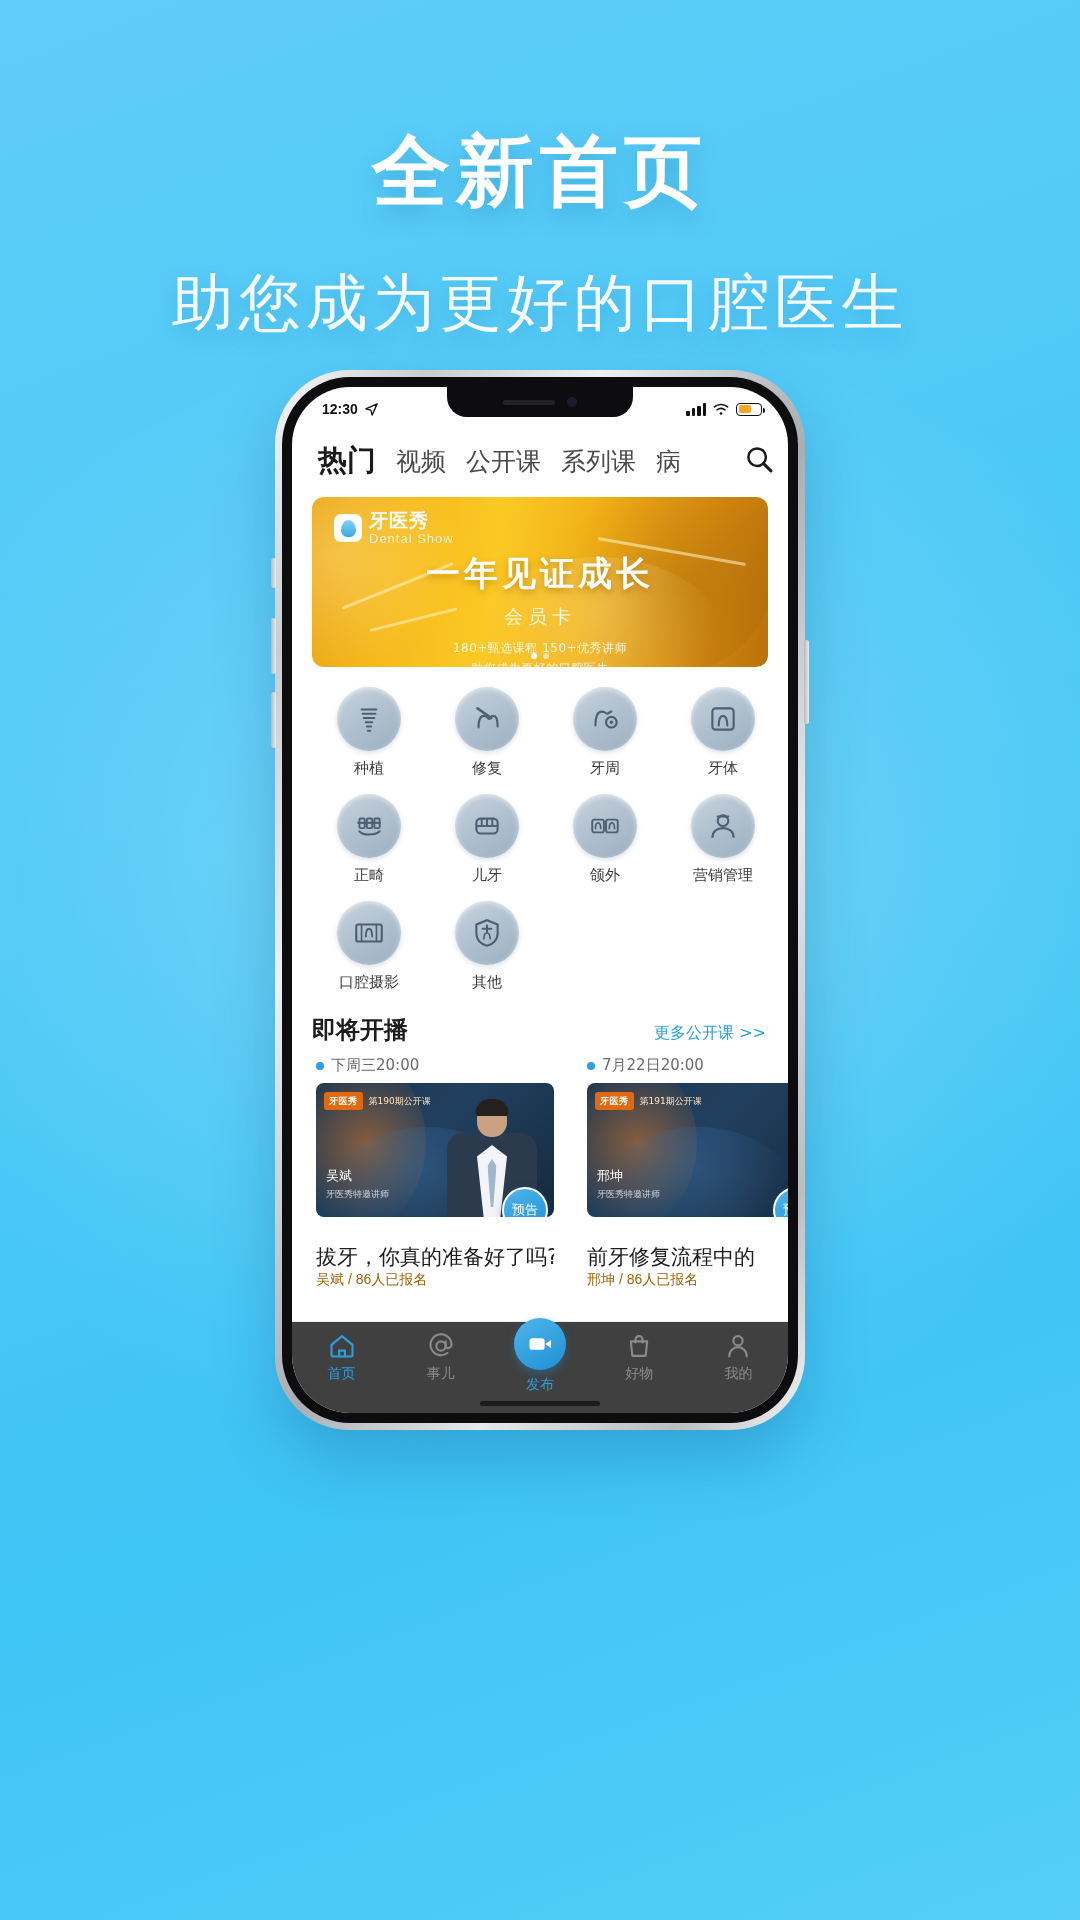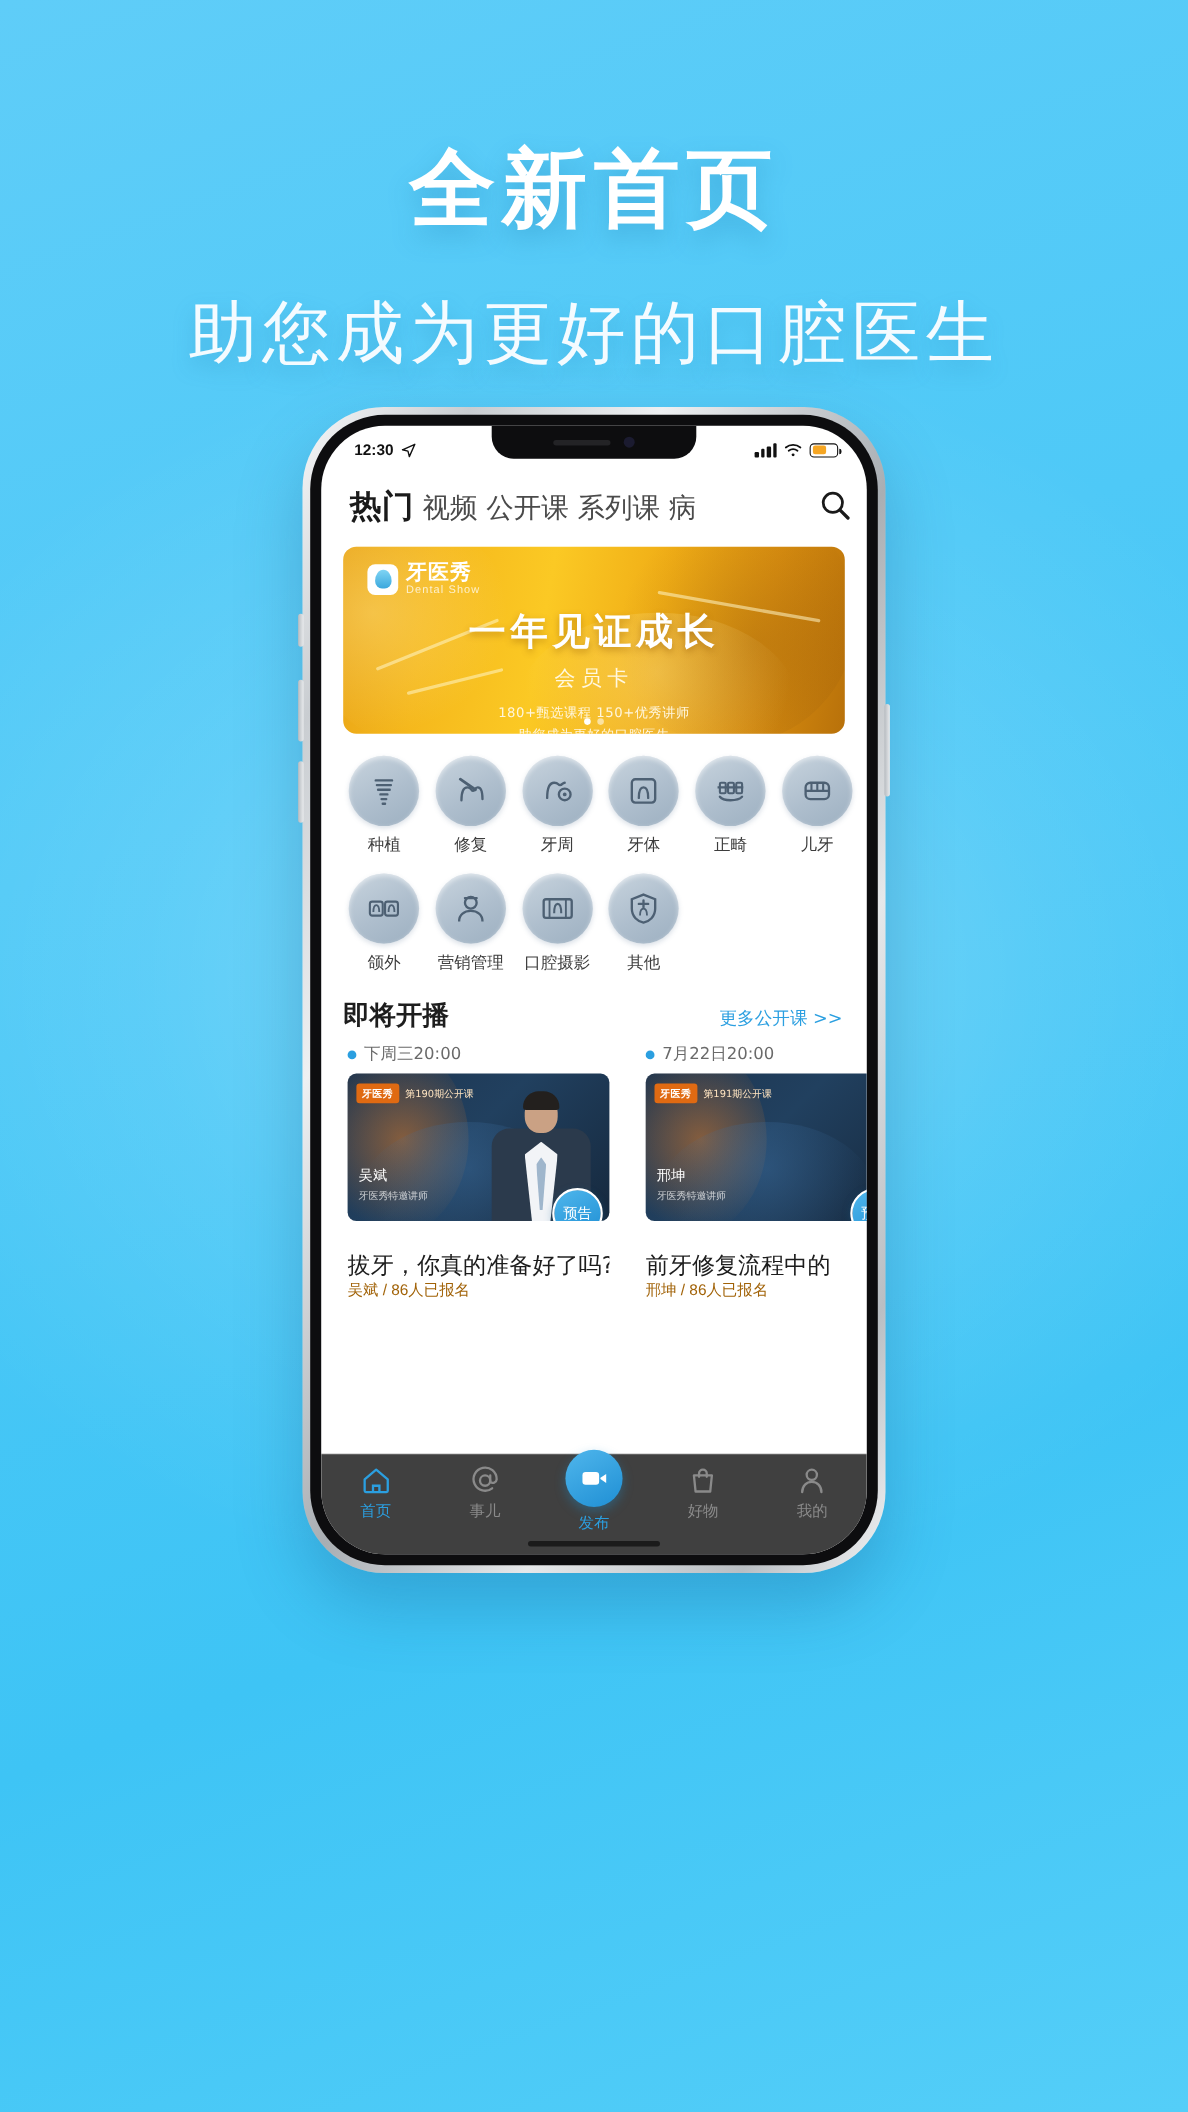--- a/index.html
+++ b/index.html
@@ -52,21 +52,21 @@
   .sb-right{display:flex;align-items:center;gap:7px;}
   .bars{display:flex;align-items:flex-end;gap:2px;height:13px;}
   .bars i{width:3.5px;background:#111;border-radius:1px;display:block;}
   .bars i:nth-child(1){height:5px;} .bars i:nth-child(2){height:7.5px;}
   .bars i:nth-child(3){height:10px;} .bars i:nth-child(4){height:13px;}
   .batt{width:26px;height:13px;border:1.6px solid #111;border-radius:4px;position:relative;padding:1.6px;}
   .batt::after{content:"";position:absolute;right:-4px;top:4px;width:2px;height:5px;background:#111;border-radius:0 2px 2px 0;}
   .batt span{display:block;height:100%;width:58%;background:#f6a623;border-radius:2px;}
 
   
-  .tabs{display:flex;align-items:center;padding:10px 12px 14px 26px;gap:8px;}
+  .tabs{display:flex;align-items:center;padding:10px 12px 14px 26px;gap:20px;}
   .tab{font-size:25px;color:#4a4a4a;white-space:nowrap;
        font-family:"DejaVu Sans","Liberation Sans",sans-serif;}
   .tab.active{font-size:29px;font-weight:bold;color:#1a1a1a;}
   .tab.clipped{overflow:hidden;max-width:30px;}
   .search-ic{margin-left:auto;margin-right:2px;flex:0 0 auto;}
 
   
   .banner{margin:2px 20px 0 20px;height:170px;border-radius:12px;overflow:hidden;position:relative;
     background:linear-gradient(100deg,#e9a417 0%,#f5b81c 18%,#fbc924 40%,#f0ad16 62%,#d98e10 82%,#b8710a 100%);}
   .banner .leaf{position:absolute;border-radius:50%;opacity:.45;}
@@ -77,35 +77,35 @@
   .lf3{right:40px;bottom:-70px;width:260px;height:180px;
     background:radial-gradient(ellipse at 50% 30%,rgba(255,235,160,.75),rgba(240,173,22,0) 66%);}
   .streak{position:absolute;height:3px;background:rgba(255,245,200,.55);border-radius:3px;transform-origin:left center;}
   .banner-logo{position:absolute;left:22px;top:14px;display:flex;align-items:center;gap:7px;z-index:3;}
   .logo-badge{width:28px;height:28px;border-radius:7px;background:#ffffff;display:flex;align-items:center;justify-content:center;}
   .logo-tooth{width:15px;height:17px;background:linear-gradient(180deg,#7fd4f4,#3ba8dd);
     border-radius:50% 50% 42% 42%/60% 60% 40% 40%;}
   .logo-text{line-height:1;}
   .logo-cn{font-size:19px;font-weight:bold;color:#ffffff;letter-spacing:1px;
     font-family:"DejaVu Sans","Liberation Sans",sans-serif;}
-  .logo-en{font-size:10px;color:rgba(255,255,255,.75);letter-spacing:1px;margin-top:2px;}
+  .logo-en{font-size:13px;color:rgba(255,255,255,.75);letter-spacing:1px;margin-top:2px;}
   .banner-main{position:absolute;left:0;right:0;top:54px;text-align:center;z-index:3;}
   .bm-title{font-size:34px;font-weight:bold;color:#ffffff;letter-spacing:4px;
     text-shadow:0 3px 7px rgba(140,80,0,.45);font-family:"DejaVu Sans","Liberation Sans",sans-serif;}
   .bm-sub{margin-top:7px;font-size:19px;color:#fff8e0;letter-spacing:5px;
     font-family:"DejaVu Sans","Liberation Sans",sans-serif;}
   .bm-l1,.bm-l2{font-size:12px;color:#fff6dd;letter-spacing:.5px;
     font-family:"DejaVu Sans","Liberation Sans",sans-serif;}
   .bm-l1{margin-top:10px;} .bm-l2{margin-top:3px;}
   .dots{position:absolute;left:0;right:0;bottom:8px;display:flex;justify-content:center;gap:6px;z-index:4;}
   .dots i{width:6px;height:6px;border-radius:50%;background:rgba(255,255,255,.55);display:block;}
   .dots i.on{background:#ffffff;}
 
   
-  .cats{padding:20px 6px 6px 18px;display:grid;grid-template-columns:repeat(6,1fr);row-gap:16px;}
+  .cats{padding:20px 6px 6px 18px;display:grid;grid-template-columns:repeat(4,1fr);row-gap:16px;}
   .cat{display:flex;flex-direction:column;align-items:center;gap:8px;}
   .cat-ic{width:64px;height:64px;border-radius:50%;
     background:linear-gradient(150deg,#c8d4de 0%,#aebecd 55%,#9db0c1 100%);
     display:flex;align-items:center;justify-content:center;
     box-shadow:inset 0 2px 5px rgba(255,255,255,.55),0 2px 5px rgba(90,120,150,.22);}
   .cat-lb{font-size:15px;color:#3d3d3d;font-family:"DejaVu Sans","Liberation Sans",sans-serif;}
 
   
   .sec-head{display:flex;align-items:baseline;justify-content:space-between;padding:16px 22px 6px 20px;}
   .sec-title{font-size:24px;font-weight:bold;color:#1d1d1d;

